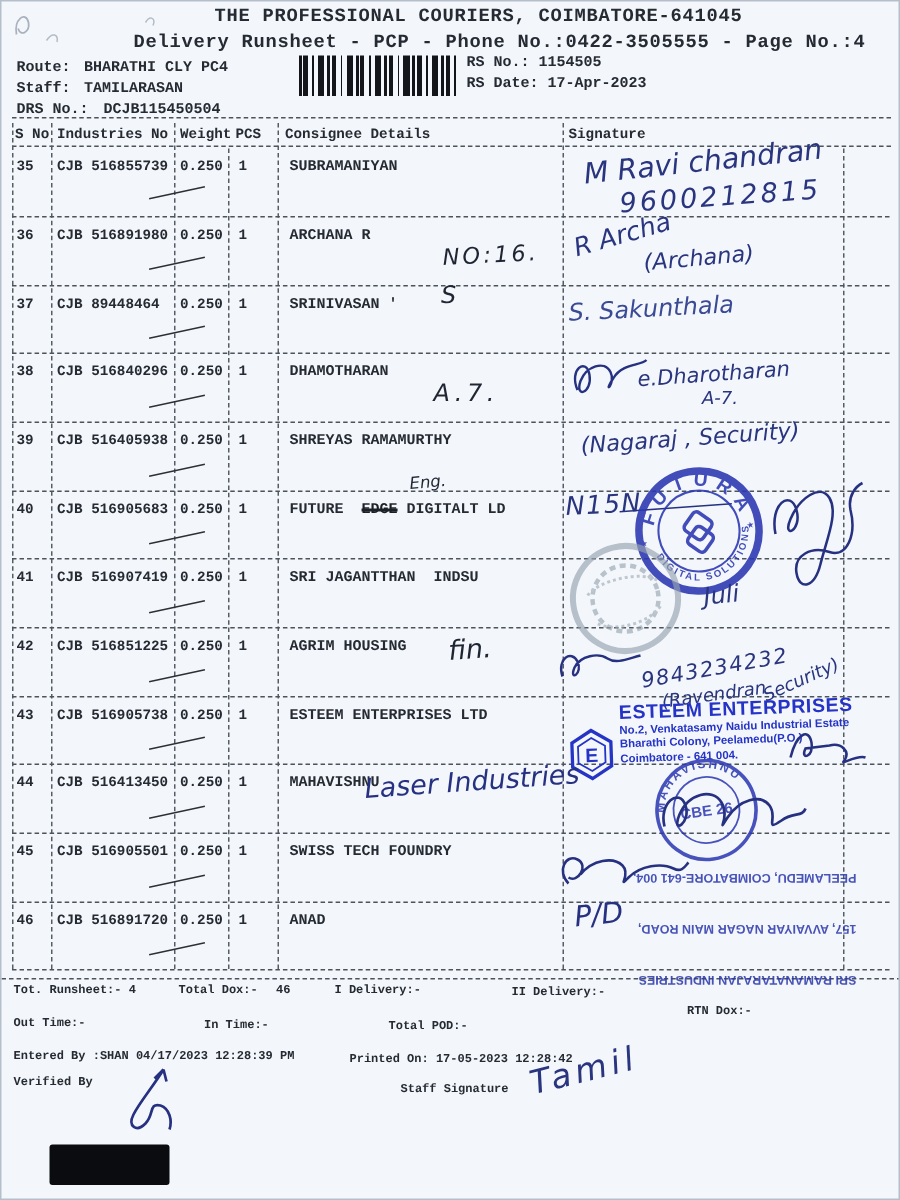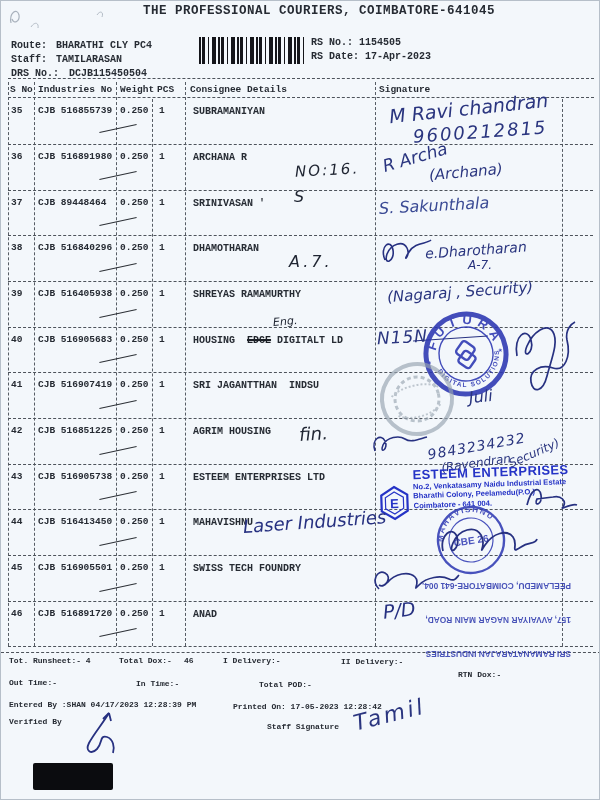--- a/index.html
+++ b/index.html
@@ -31,20 +31,21 @@
 
 <div class="page">
 
   <svg class="stamp" style="left:4px;top:2px;" width="110" height="28">
     <path d="M6,20 C4,10 12,4 14,12 C15,18 9,22 7,16" stroke="#a9b2bd" stroke-width="1.2" fill="none"></path>
     <path d="M26,24 C30,18 34,20 33,25" stroke="#b3bcc6" stroke-width="1" fill="none"></path>
     <path d="M92,12 C95,7 99,9 97,14" stroke="#b3bcc6" stroke-width="1" fill="none"></path>
   </svg>
 
   <div class="pr title" style="left:142px;top:3px;">THE PROFESSIONAL COURIERS, COIMBATORE-641045</div>
+  <div class="pr title" style="left:88px;top:20px;">Delivery Runsheet - PCP - Phone No.:0422-3505555 - Page No.:4</div>
 
   <div class="pr t10" style="left:10px;top:39px;">Route:</div>
   <div class="pr t10" style="left:55px;top:39px;">BHARATHI CLY PC4</div>
   <div class="pr t10" style="left:10px;top:53px;">Staff:</div>
   <div class="pr t10" style="left:55px;top:53px;">TAMILARASAN</div>
   <div class="pr t10" style="left:10px;top:67px;">DRS No.:</div>
   <div class="pr t10" style="left:68px;top:67px;">DCJB115450504</div>
 
   <div class="barcode"></div>
 
@@ -114,21 +115,21 @@
   <div class="pr t9" style="left:37px;top:287px;">CJB 516405938</div>
   <div class="pr t9" style="left:119px;top:287px;">0.250</div>
   <div class="pr t9" style="left:158px;top:287px;">1</div>
   <div class="pr t85" style="left:192px;top:288px;">SHREYAS RAMAMURTHY</div>
   <div class="tick" style="left:98px;top:312px;"></div>
 
   <div class="pr t9" style="left:10px;top:333px;">40</div>
   <div class="pr t9" style="left:37px;top:333px;">CJB 516905683</div>
   <div class="pr t9" style="left:119px;top:333px;">0.250</div>
   <div class="pr t9" style="left:158px;top:333px;">1</div>
-  <div class="pr t85" style="left:192px;top:334px;"><span>HOUSING  </span><span style="text-decoration:line-through;text-decoration-thickness:2px;color:#1c2027;text-align:right;">EDGE</span><span> DIGITALT LD</span></div>
+  <div class="pr t85" style="left:192px;top:334px;"><span>FUTURE  </span><span style="text-decoration:line-through;text-decoration-thickness:2px;color:#1c2027;text-align:right;">EDGE</span><span> DIGITALT LD</span></div>
   <div class="tick" style="left:98px;top:357px;"></div>
 
   <div class="pr t9" style="left:10px;top:378px;">41</div>
   <div class="pr t9" style="left:37px;top:378px;">CJB 516907419</div>
   <div class="pr t9" style="left:119px;top:378px;">0.250</div>
   <div class="pr t9" style="left:158px;top:378px;">1</div>
   <div class="pr t85" style="left:192px;top:379px;">SRI JAGANTTHAN  INDSU</div>
   <div class="tick" style="left:98px;top:403px;"></div>
 
   <div class="pr t9" style="left:10px;top:424px;">42</div>

